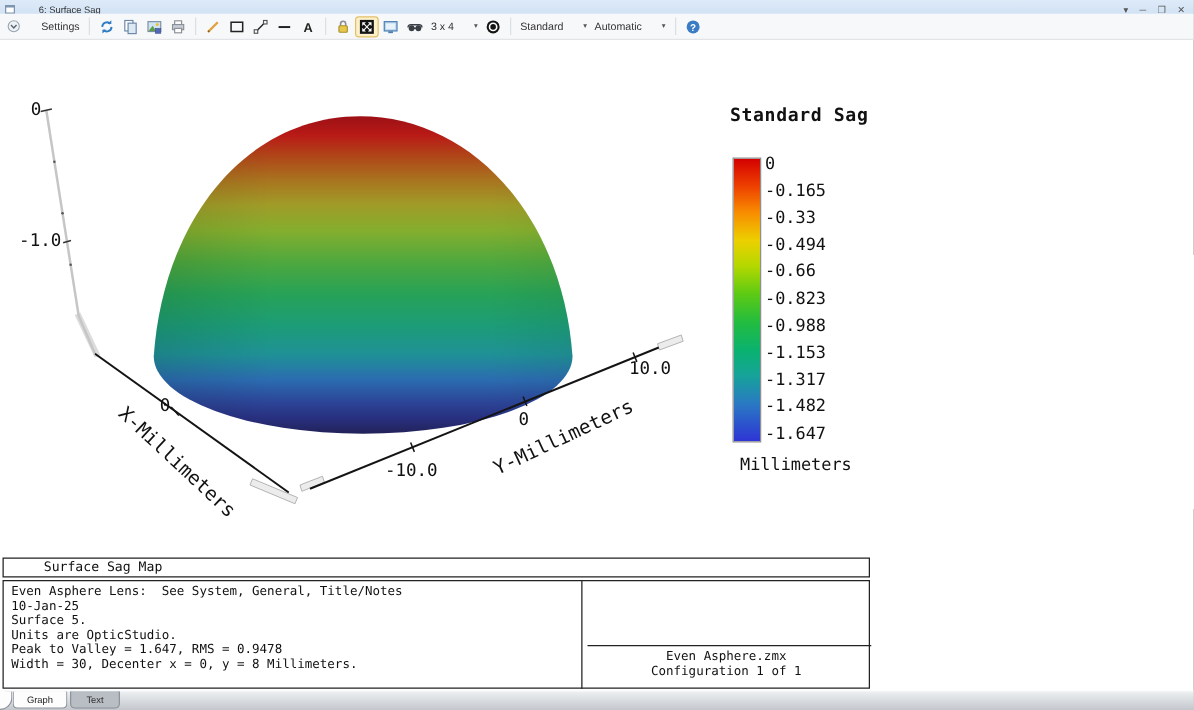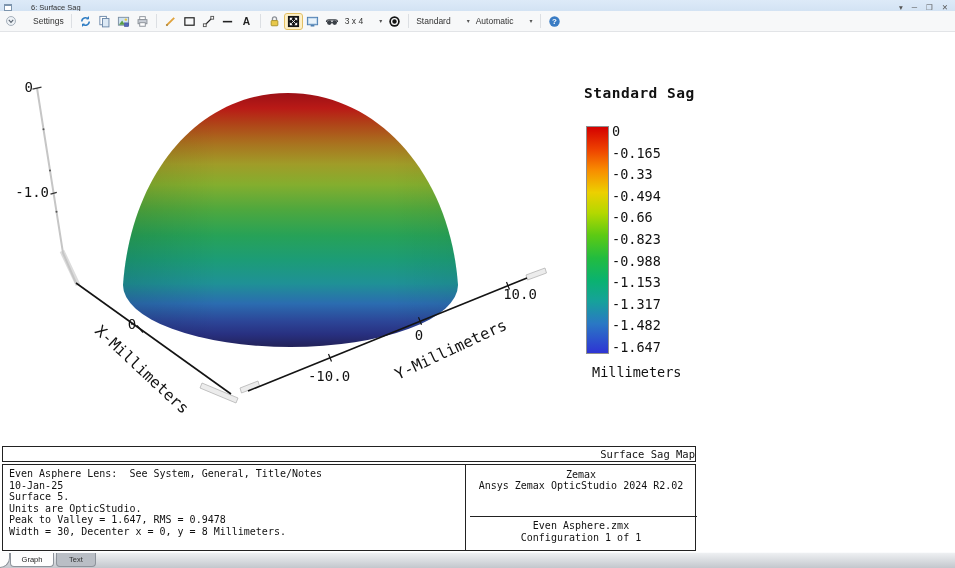--- a/index.html
+++ b/index.html
@@ -28,21 +28,21 @@
   .legend-title{position:absolute;left:584px;top:85px;font:600 14.5px "DejaVu Sans Mono",monospace;
                 color:#111;letter-spacing:.5px;}
   .colorbar{position:absolute;left:586px;top:126px;width:21px;height:226px;border:1px solid #8f8f8f;
             background:linear-gradient(180deg,#d40000 0%,#ee4200 10%,#f88c00 19%,#ecd000 29%,
             #b4d800 38%,#5cca14 48%,#22bc40 58%,#0ab270 68%,#16a29a 77%,#2a78c4 87%,#2e34d4 100%);}
   .cb-ticks{position:absolute;left:612px;top:121px;font:13.5px "DejaVu Sans Mono",monospace;color:#111;}
   .cb-ticks div{height:21.6px;line-height:21.6px;}
   .cb-units{position:absolute;left:592px;top:364px;font:13.5px "DejaVu Sans Mono",monospace;color:#111;}
   
   .footer-header{position:absolute;left:2px;top:446px;width:694px;height:16px;box-sizing:border-box;
-                 border:1px solid #222;text-align:right;font:10.5px/14px "DejaVu Sans Mono",monospace;color:#111;}
+                 border:1px solid #222;text-align:left;font:10.5px/14px "DejaVu Sans Mono",monospace;color:#111;padding-left:32px;}
   .footer-box{position:absolute;left:2px;top:464px;width:694px;height:87px;box-sizing:border-box;border:1px solid #222;}
   .footer-vline{position:absolute;left:465px;top:464px;width:1px;height:87px;background:#222;}
   .footer-left{position:absolute;left:9px;top:468px;font:10px/11.6px "DejaVu Sans Mono",monospace;color:#111;}
   .footer-left div{white-space:pre;}
   .footer-right-top{position:absolute;left:466px;top:469px;width:230px;text-align:center;
                     font:10px/11.3px "DejaVu Sans Mono",monospace;color:#111;}
   .footer-right-divider{position:absolute;left:470px;top:516px;width:227px;height:1px;background:#222;}
   .footer-right-bottom{position:absolute;left:466px;top:520px;width:230px;text-align:center;
                        font:10px/11.6px "DejaVu Sans Mono",monospace;color:#111;}
   
@@ -283,24 +283,20 @@
   <div class="footer-box"></div>
   <div class="footer-vline"></div>
   <div class="footer-left">
     <div>Even Asphere Lens:  See System, General, Title/Notes</div>
     <div>10-Jan-25</div>
     <div>Surface 5.</div>
     <div>Units are OpticStudio.</div>
     <div>Peak to Valley = 1.647, RMS = 0.9478</div>
     <div>Width = 30, Decenter x = 0, y = 8 Millimeters.</div>
   </div>
-  <div class="footer-right-top">
-    <div>Zemax</div>
-    <div>Ansys Zemax OpticStudio 2024 R2.02</div>
-  </div>
   <div class="footer-right-divider"></div>
   <div class="footer-right-bottom">
     <div>Even Asphere.zmx</div>
     <div>Configuration 1 of 1</div>
   </div>
 
   <div class="tabbar">
     <div class="tab-curve"></div>
     <div class="tab tab-graph">Graph</div>
     <div class="tab tab-text">Text</div>

